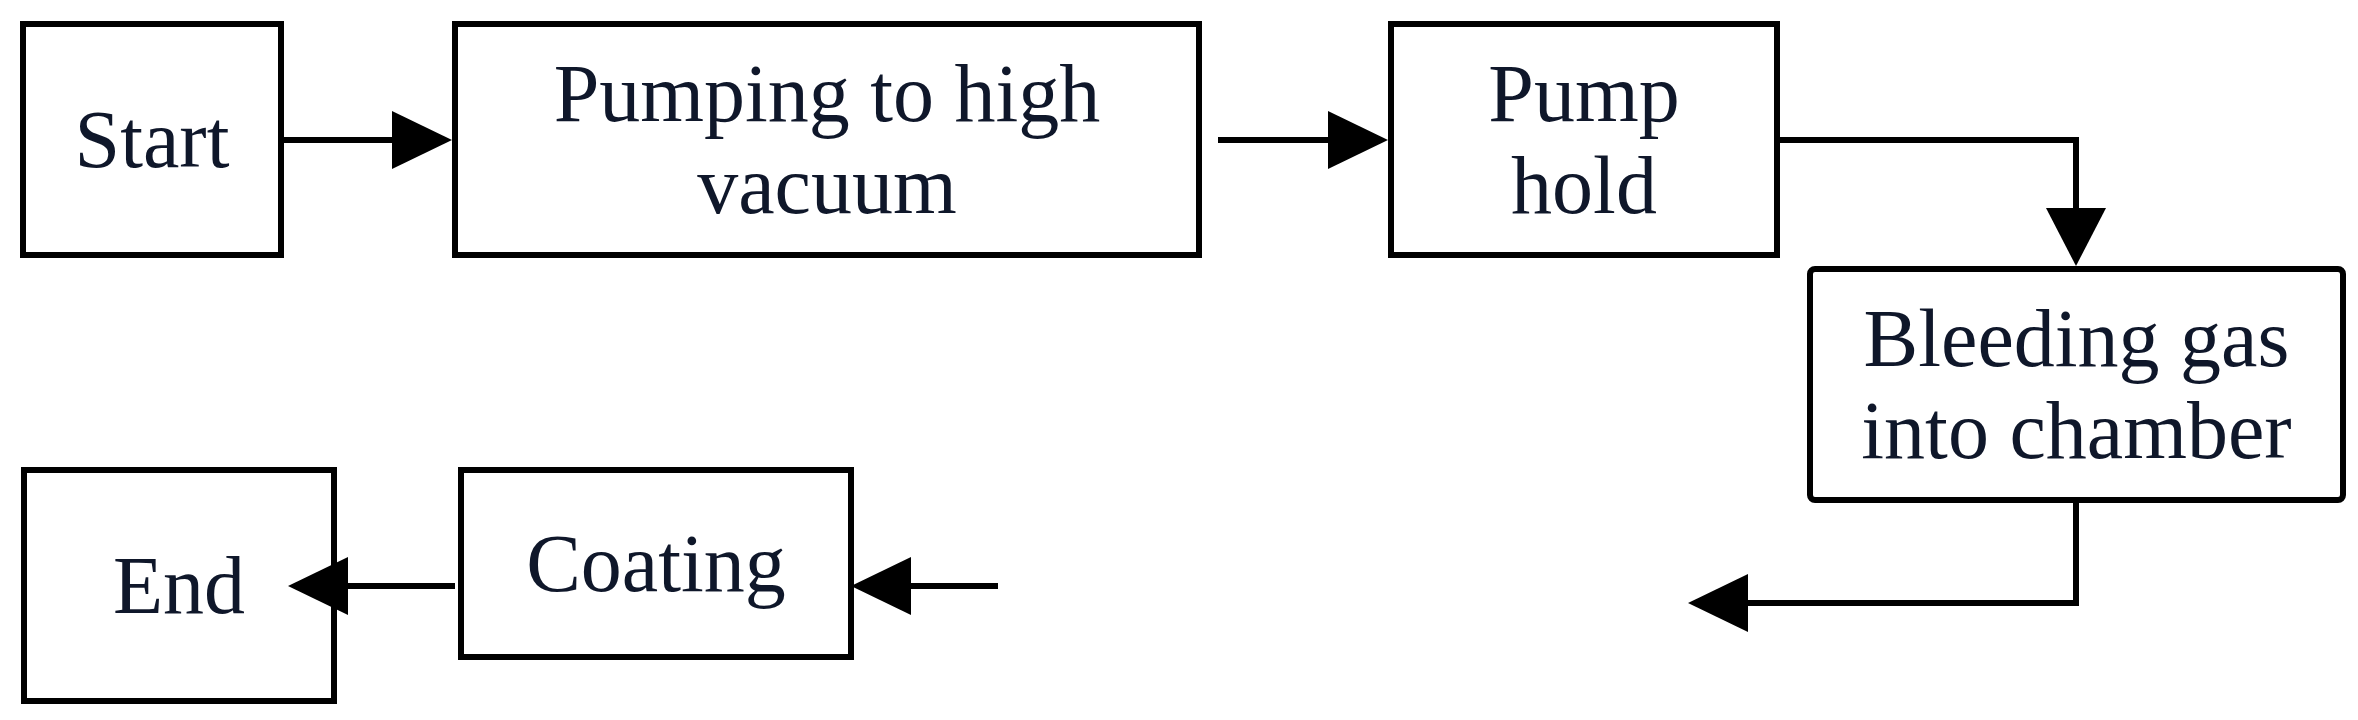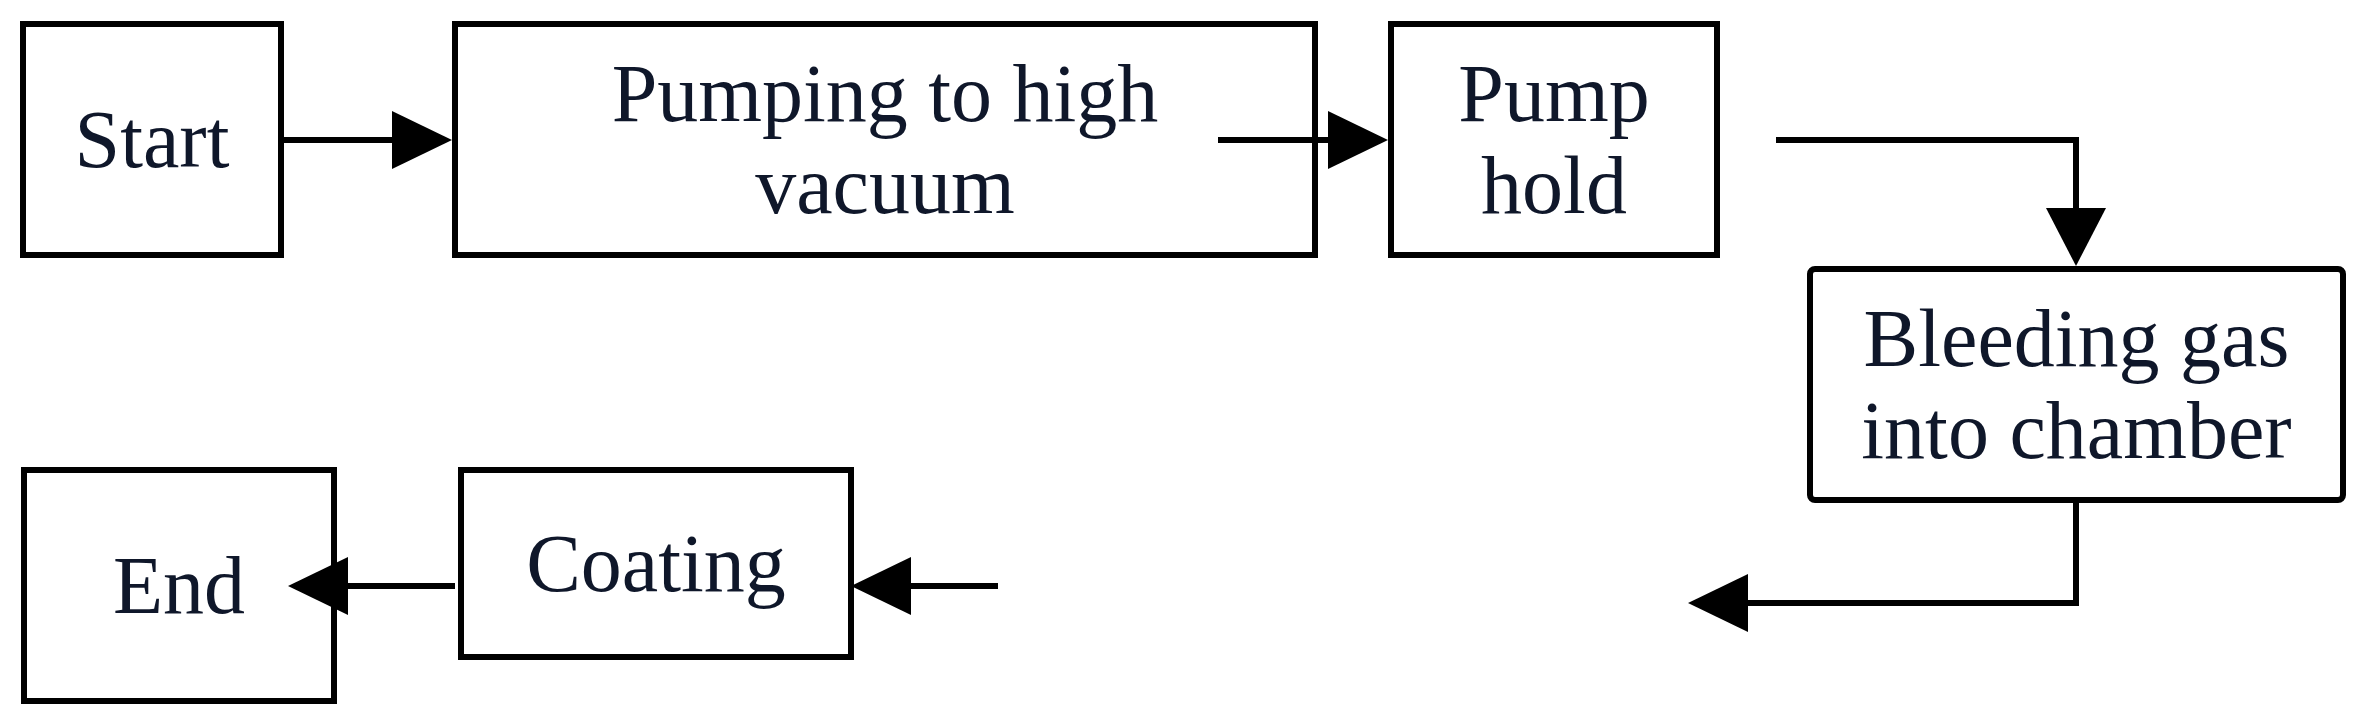--- a/index.html
+++ b/index.html
@@ -24,22 +24,22 @@
     background: #ffffff;
     display: flex;
     align-items: center;
     justify-content: center;
     text-align: center;
     white-space: pre-line;
     font-size: 82px;
     line-height: 1.12;
   }
   #n-start    { left: 20px;   top: 21px;  width: 264px; height: 237px; }
-  #n-pumping  { left: 452px;  top: 21px;  width: 866px; height: 237px; }
-  #n-pumphold { left: 1388px; top: 21px;  width: 332px; height: 237px; }
+  #n-pumping  { left: 452px;  top: 21px;  width: 750px; height: 237px; }
+  #n-pumphold { left: 1388px; top: 21px;  width: 392px; height: 237px; }
   #n-bleeding { left: 1807px; top: 266px; width: 539px; height: 237px; border-radius: 8px; }
   #n-cleaning { left: 998px;  top: 467px; width: 690px; height: 237px; }
   #n-coating  { left: 458px;  top: 467px; width: 396px; height: 193px; }
   #n-end      { left: 21px;   top: 467px; width: 316px; height: 237px; }
 
   .line {
     position: absolute;
     background: #000000;
   }
   .arrow {

